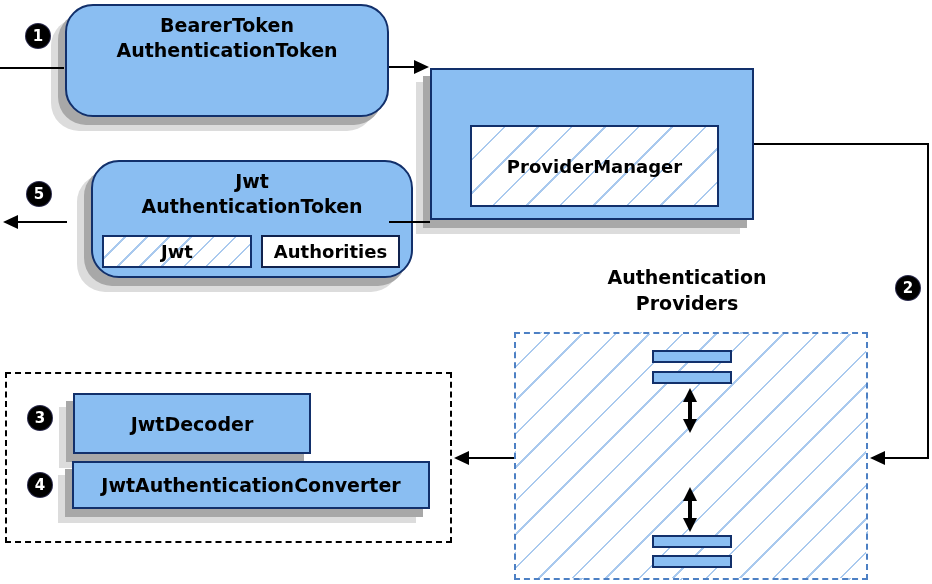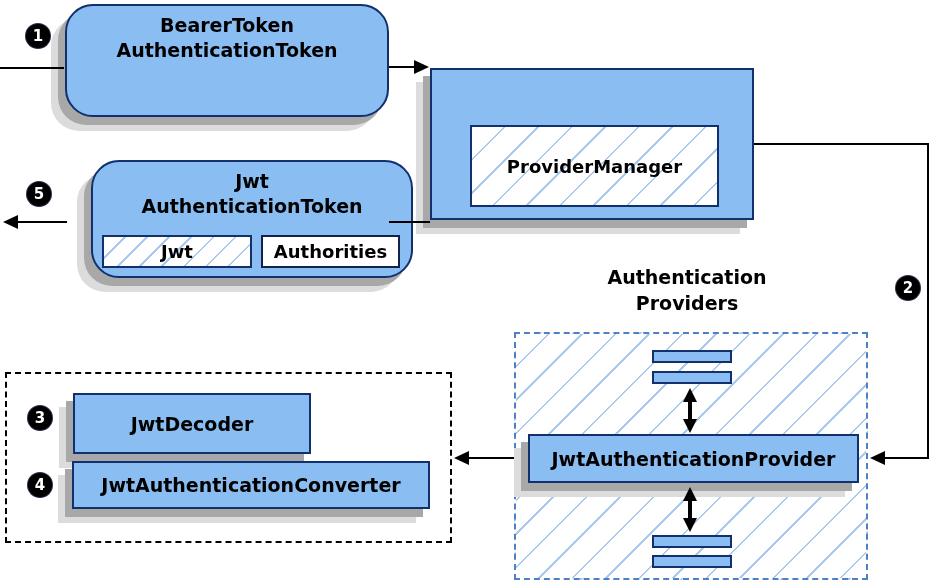--- a/index.html
+++ b/index.html
@@ -129,23 +129,20 @@
     <div class="inner hatch-lg" style="left:38px;top:55px;width:249px;height:82px;">
       <span>ProviderManager</span>
     </div>
   </div>
 
   <div class="bar" style="left:652px;top:350px;"></div>
   <div class="bar" style="left:652px;top:371px;"></div>
   <div class="bar" style="left:652px;top:535px;"></div>
   <div class="bar" style="left:652px;top:555px;"></div>
 
-  <div class="bluebox" style="left:528px;top:434px;width:331px;height:49px;display:flex;align-items:center;justify-content:center;">
-    <span style="font-size:19px;">JwtAuthenticationProvider</span>
-  </div>
 
   <div class="bluebox" style="left:73px;top:393px;width:238px;height:61px;display:flex;align-items:center;justify-content:center;">
     <span style="font-size:19px;">JwtDecoder</span>
   </div>
 
   <div class="bluebox" style="left:72px;top:461px;width:358px;height:48px;display:flex;align-items:center;justify-content:center;">
     <span style="font-size:19px;">JwtAuthenticationConverter</span>
   </div>
 
   <div class="badge" style="left:26px;top:24px;">1</div>

